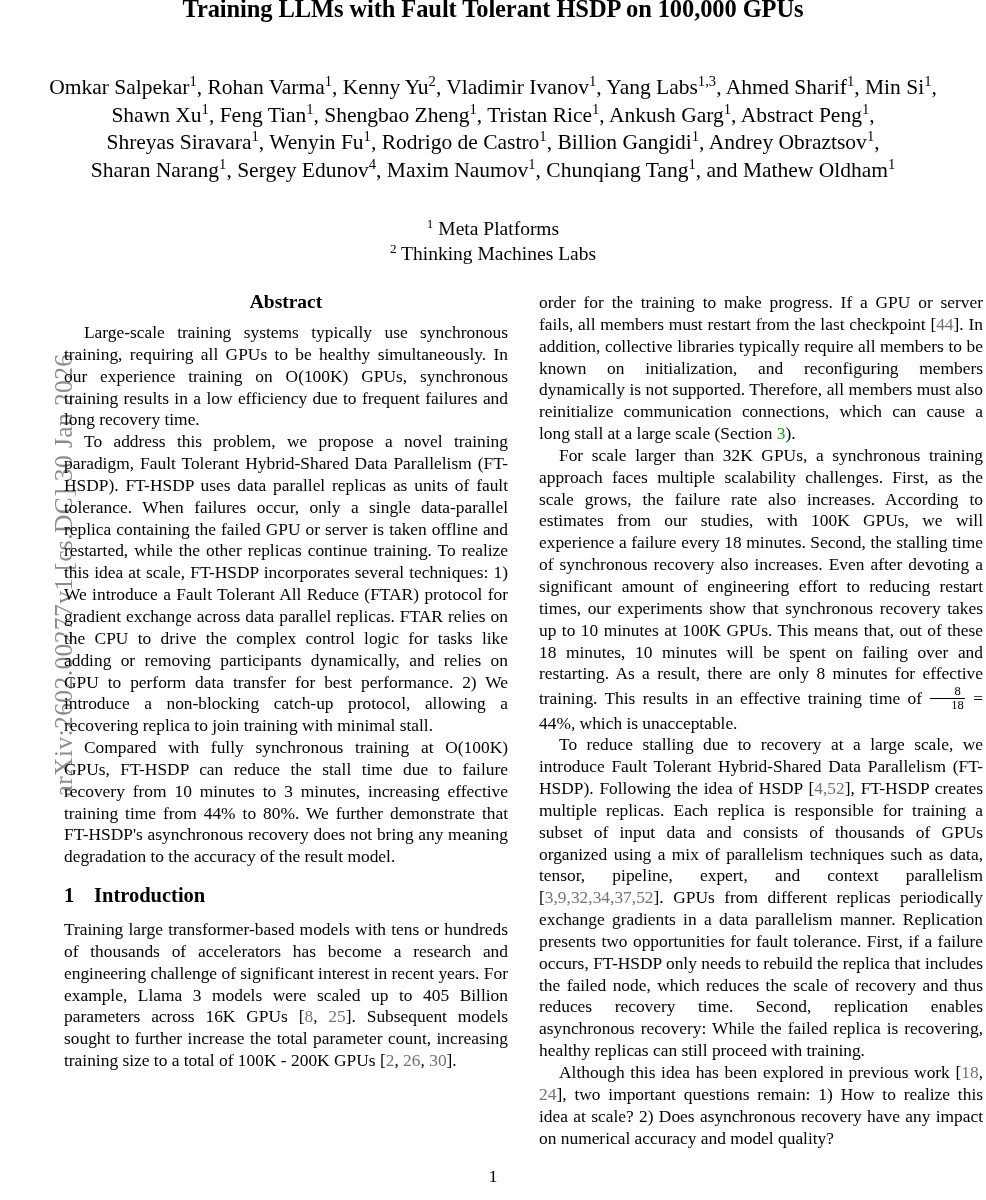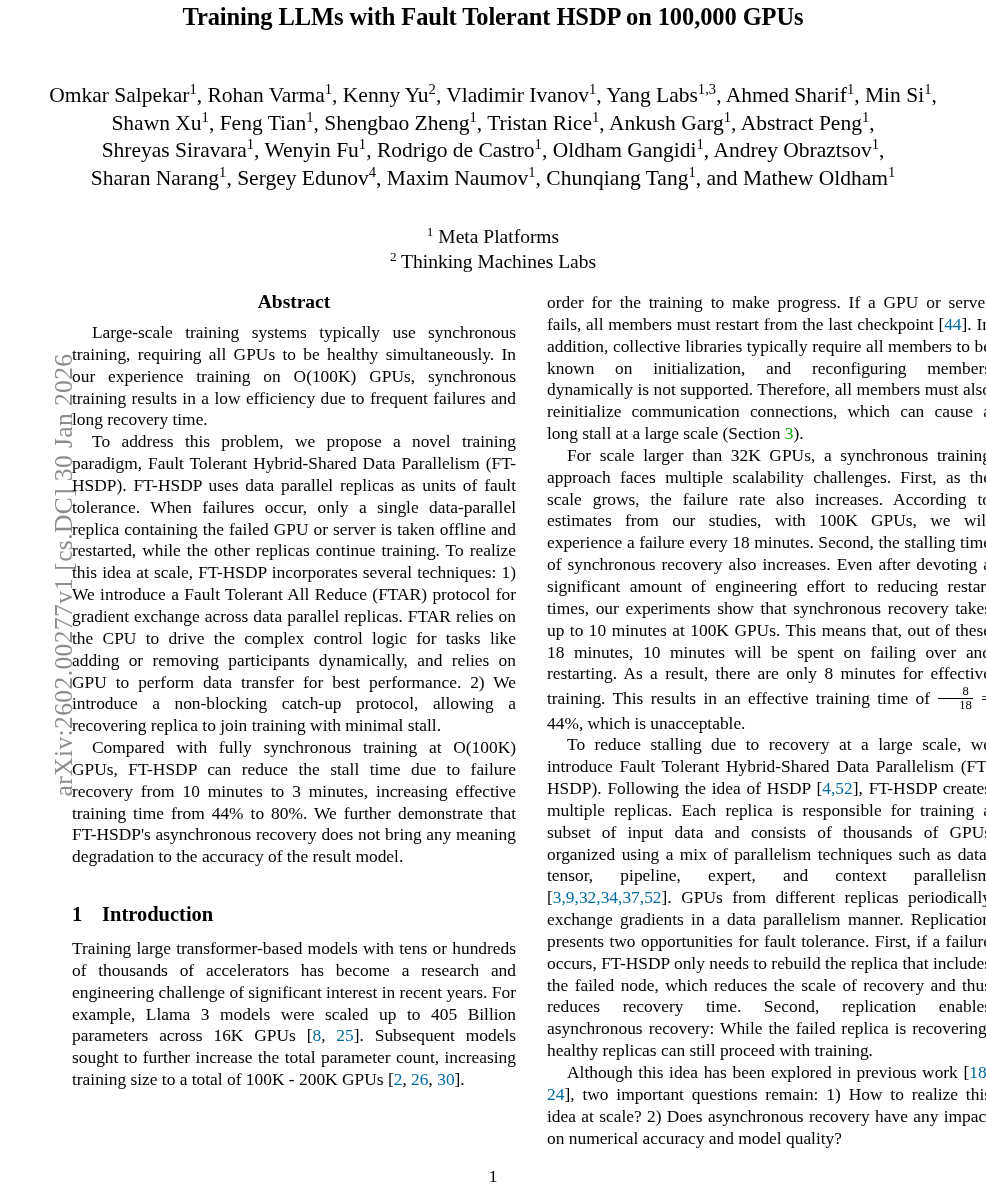--- a/index.html
+++ b/index.html
@@ -30,21 +30,21 @@
     font-family: "Liberation Serif", "DejaVu Serif", serif;
     font-size: 25.5px;
     letter-spacing: 0.4px;
     color: #8c8c8c;
     white-space: nowrap;
     text-align: center;
   }
 
   
   .header {
-    padding: 12px 40px;
+    padding: 4px 40px;
   }
   .paper-title {
     text-align: center;
     font-weight: bold;
     font-size: 24.5px;
     line-height: 22px;
     letter-spacing: -0.1px;
     margin: 0;
     padding-top: 0px;
     position: relative;
@@ -69,21 +69,21 @@
     line-height: 25.2px;
     position: relative;
     top: 80px;
   }
   .affiliations .affline { display: block; }
 
   
   .columns {
     position: absolute;
     top: 292px;
-    left: 8px;
+    left: 0;
     width: 792px;
     height: 890px;
     display: flex;
     gap: 31px;
     padding: 0 64px;
     box-sizing: border-box;
   }
   .col {
     width: 444px;
     flex: 0 0 444px;
@@ -104,26 +104,26 @@
     text-align: justify;
     text-justify: inter-word;
     text-indent: 20px;
     hyphens: manual;
   }
   p.para.noindent { text-indent: 0; }
 
   .section-head {
     font-weight: bold;
     font-size: 20.5px;
-    margin: 35px 0 13px 0;
+    margin: 16px 0 13px 0;
     line-height: 22px;
   }
   .section-head .secnum { display: inline-block; width: 30px; }
 
-  .cite { color: #0369a1; }
+  .cite { color: #737373; }
   .seclink { color: #00a800; }
 
   
   .frac {
     display: inline-block;
     vertical-align: -0.42em;
     text-align: center;
     font-size: 0.72em;
     line-height: 1.05;
     margin: 0 1px;
@@ -146,21 +146,21 @@
 <div class="page">
 
   <div class="arxiv-stamp">arXiv:2602.00277v1  [cs.DC]  30 Jan 2026</div>
 
   <div class="header">
     <h1 class="paper-title">Training LLMs with Fault Tolerant HSDP on 100,000 GPUs</h1>
 
     <div class="authors">
         <span class="aline"><span>Omkar Salpekar</span><sup>1</sup><span>, </span><span>Rohan Varma</span><sup>1</sup><span>, </span><span>Kenny Yu</span><sup>2</sup><span>, </span><span>Vladimir Ivanov</span><sup>1</sup><span>, </span><span>Yang Labs</span><sup>1,3</sup><span>, </span><span>Ahmed Sharif</span><sup>1</sup><span>, </span><span>Min Si</span><sup>1</sup><span>,</span></span>
         <span class="aline"><span>Shawn Xu</span><sup>1</sup><span>, </span><span>Feng Tian</span><sup>1</sup><span>, </span><span>Shengbao Zheng</span><sup>1</sup><span>, </span><span>Tristan Rice</span><sup>1</sup><span>, </span><span>Ankush Garg</span><sup>1</sup><span>, </span><span>Abstract Peng</span><sup>1</sup><span>,</span></span>
-        <span class="aline"><span>Shreyas Siravara</span><sup>1</sup><span>, </span><span>Wenyin Fu</span><sup>1</sup><span>, </span><span>Rodrigo de Castro</span><sup>1</sup><span>, </span><span>Oldham Gangidi</span><sup>1</sup><span>, </span><span>Andrey Obraztsov</span><sup>1</sup><span>,</span></span>
+        <span class="aline"><span>Shreyas Siravara</span><sup>1</sup><span>, </span><span>Wenyin Fu</span><sup>1</sup><span>, </span><span>Rodrigo de Castro</span><sup>1</sup><span>, </span><span>Billion Gangidi</span><sup>1</sup><span>, </span><span>Andrey Obraztsov</span><sup>1</sup><span>,</span></span>
         <span class="aline"><span>Sharan Narang</span><sup>1</sup><span>, </span><span>Sergey Edunov</span><sup>4</sup><span>, </span><span>Maxim Naumov</span><sup>1</sup><span>, </span><span>Chunqiang Tang</span><sup>1</sup><span>, and </span><span>Mathew Oldham</span><sup>1</sup></span>
       </div>
 
     <div class="affiliations">
         <span class="affline"><sup>1</sup><span> Meta Platforms</span></span>
         <span class="affline"><sup>2</sup><span> Thinking Machines Labs</span></span>
       </div>
   </div>
 
   <div class="columns">

